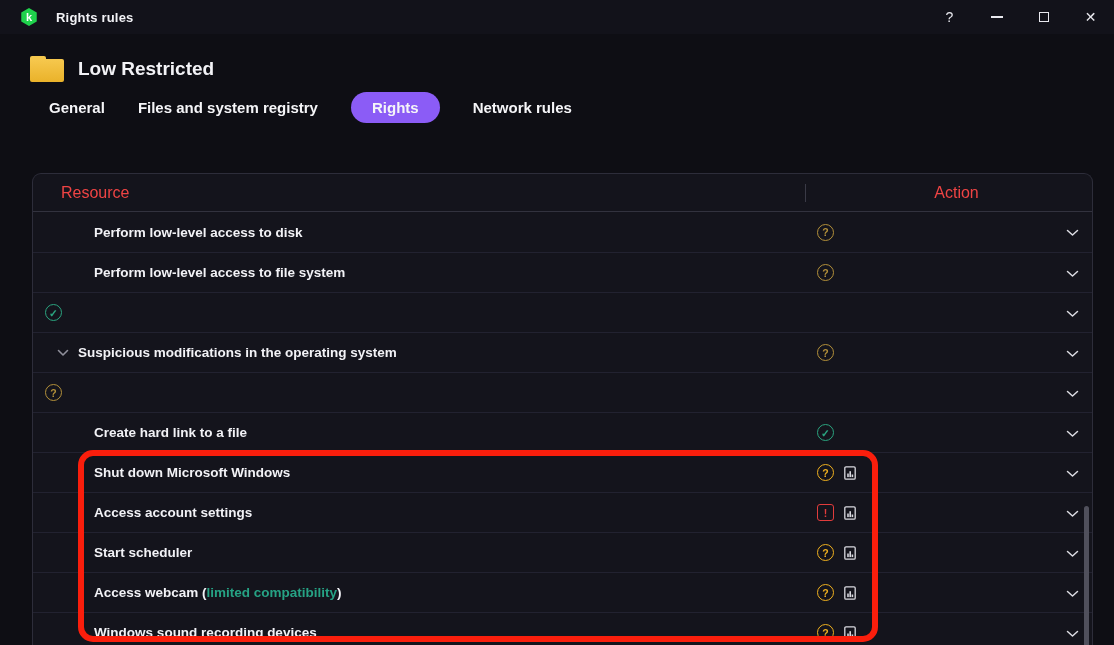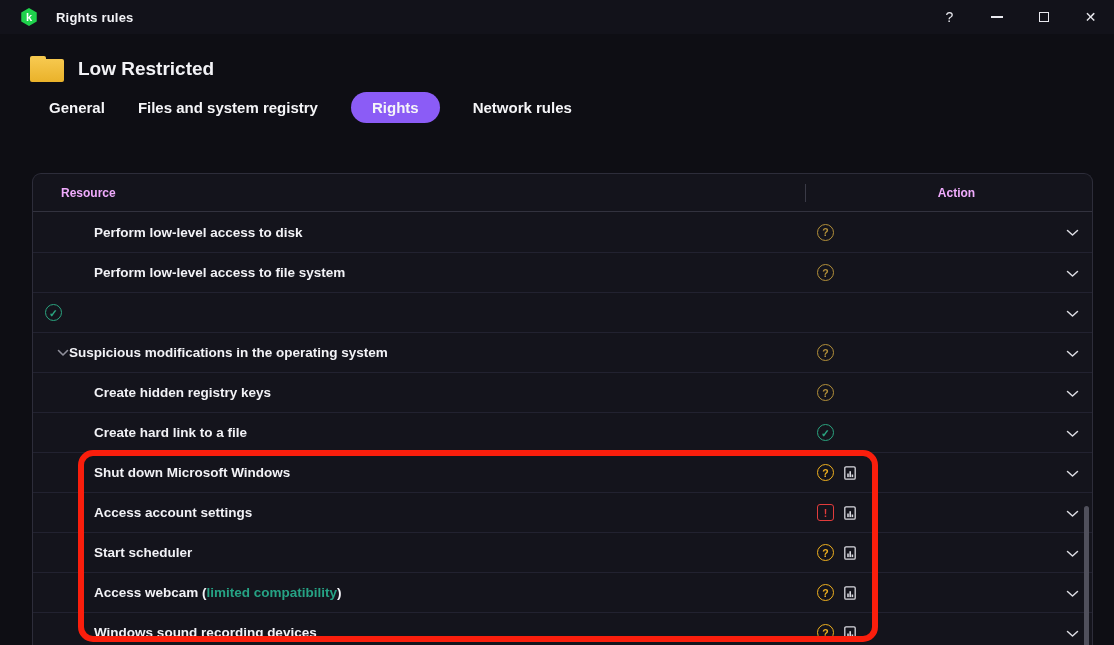--- a/index.html
+++ b/index.html
@@ -52,35 +52,35 @@
   
   .table {
     position:absolute; left:32px; top:173px; width:1061px; height:480px;
     background:#14141c; border:1px solid #2d2d3a; border-bottom:none;
     border-radius:9px 9px 0 0;
   }
   .thead {
     display:grid; grid-template-columns:772px 1fr; height:38px;
     border-bottom:1px solid #32323e; align-items:center;
   }
-  .th { font-size:12px; font-weight:bold; color:#f0abfc; }
+  .th { font-size:16px; font-weight:normal; color:#ef4444; }
   .th-resource { padding-left:28px; }
   .th-action { padding-left:16px; position:relative;text-align:center; }
   .col-sep {
     position:absolute; left:0; top:50%; transform:translateY(-50%);
     width:1px; height:18px; background:#3a3a46;
   }
   .row {
     display:grid; grid-template-columns:772px 1fr; height:40px;
     align-items:center; position:relative;
   }
   .row + .row { border-top:1px solid #222230; }
   .resource-cell { display:flex; align-items:center; font-size:13.5px; font-weight:bold; }
   .resource-cell.child { padding-left:61px; }
-  .resource-cell.group { padding-left:24px; }
+  .resource-cell.group { padding-left:24px; gap:9px; }
   .accent-text { color:#26a284; }
   .expand-chev svg { display:block; }
   .action-cell { display:flex; align-items:center; gap:8px; padding-left:12px; }
   .badge {
     width:17px; height:17px; border-radius:50%;
     display:flex; align-items:center; justify-content:center;
     font-size:10.5px; font-weight:bold; border:1.5px solid;
   }
   .badge.ask.dim    { color:#b3903a; border-color:#b3903a; }
   .badge.ask.bright { color:#f0b11f; border-color:#f0b11f; }
@@ -209,26 +209,20 @@
       <span class="badge ask dim">?</span>
 
       <span class="row-chev">
         <svg width="13" height="8" viewBox="0 0 13 8" fill="none">
           <polyline points="1.5,1.5 6.5,6 11.5,1.5" stroke="#dcdce2" stroke-width="1.5" stroke-linecap="round" stroke-linejoin="round"></polyline>
         </svg>
       </span>
     </div>
   </div>
       <div class="row">
-    <div class="resource-cell child">
-
-      <span>Create hidden registry keys</span>
-          <span class="accent-text"></span>
-          <span></span>
-    </div>
     <div class="action-cell">
       <span class="badge ask dim">?</span>
 
       <span class="row-chev">
         <svg width="13" height="8" viewBox="0 0 13 8" fill="none">
           <polyline points="1.5,1.5 6.5,6 11.5,1.5" stroke="#dcdce2" stroke-width="1.5" stroke-linecap="round" stroke-linejoin="round"></polyline>
         </svg>
       </span>
     </div>
   </div>

